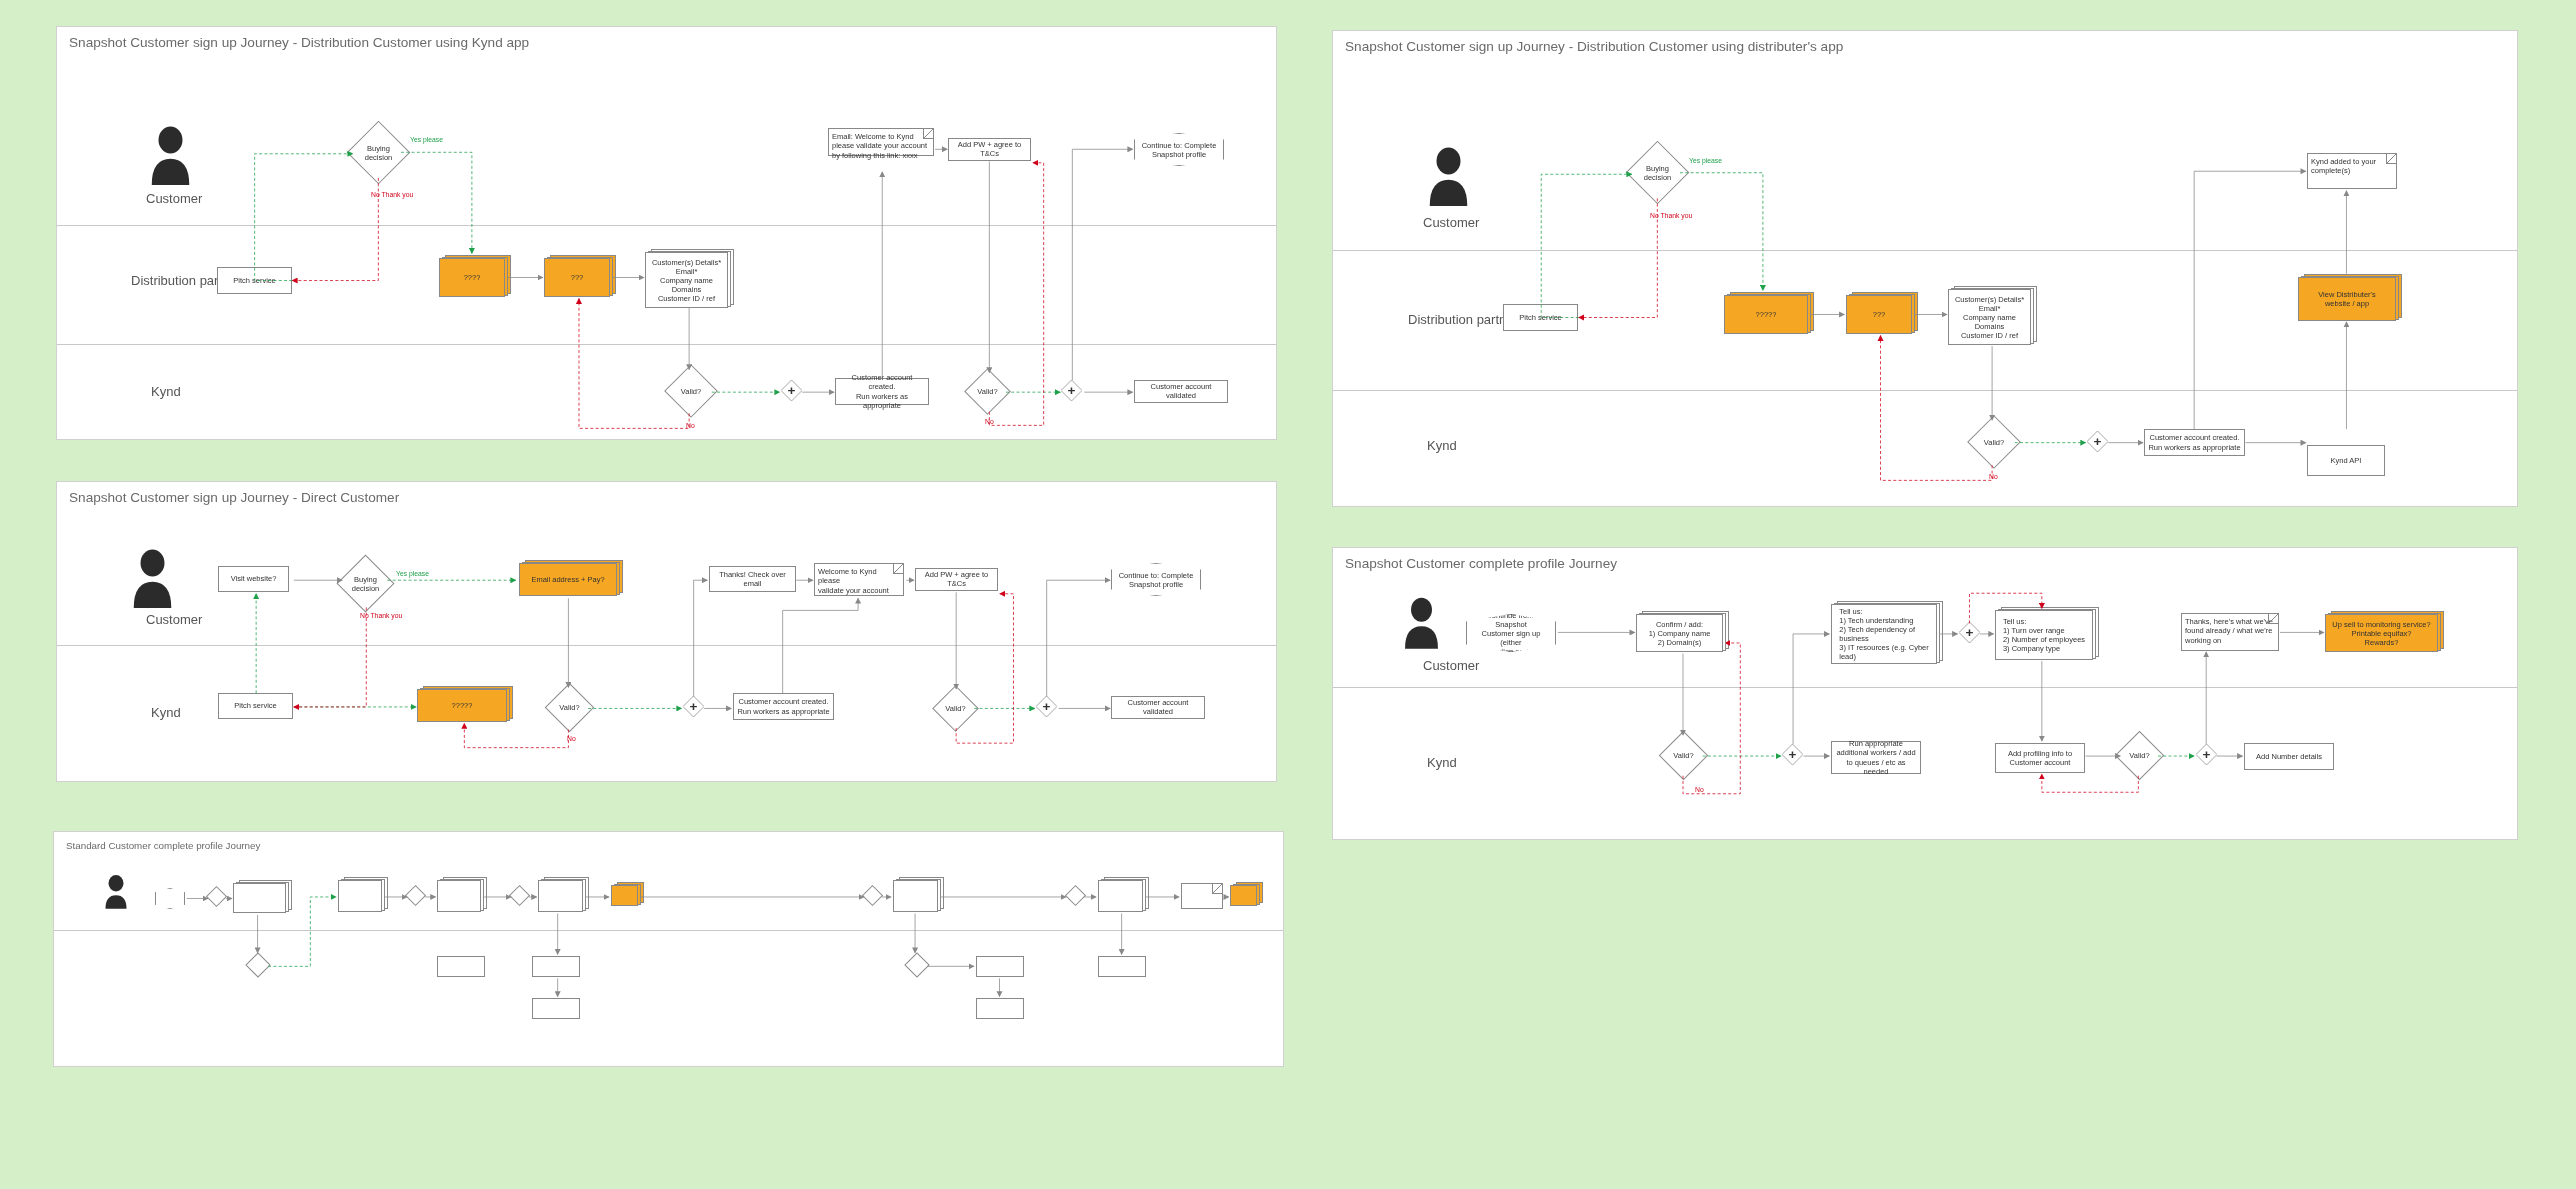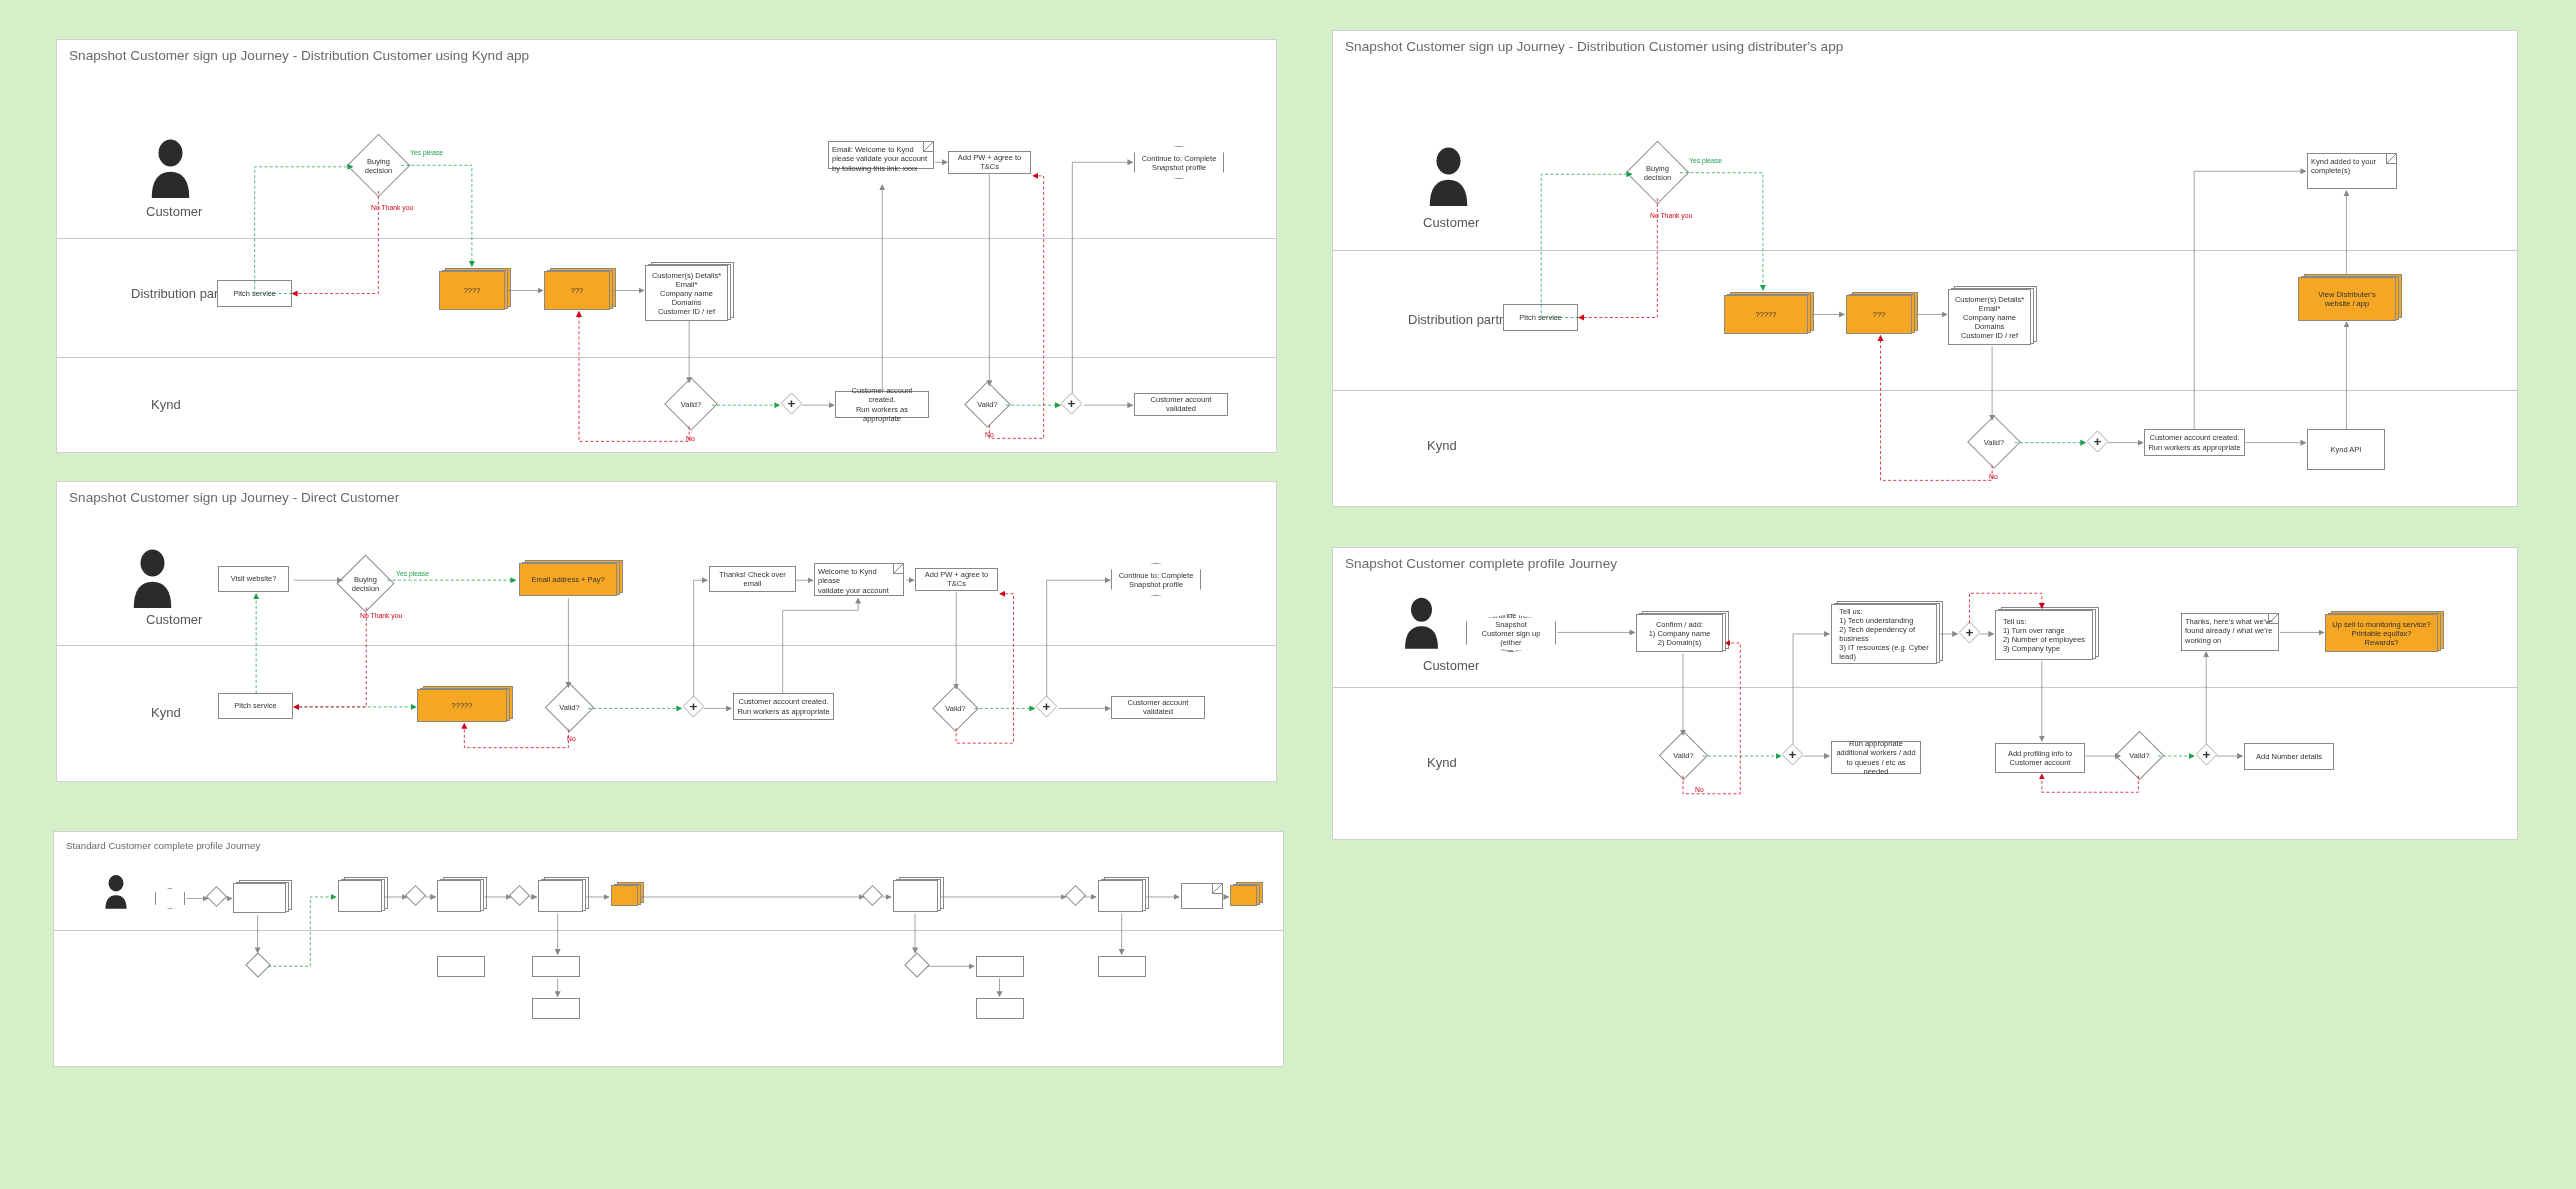--- a/index.html
+++ b/index.html
@@ -29,21 +29,21 @@
   .green{color:#1fa04a}
   .red{color:#d0021b}
   .avatar{position:absolute}
   .avatar svg{display:block}
 </style>
 </head>
 <body>
 
 <div class="canvas">
 
-<div class="panel" style="left:56px;top:39px;width:1219px;height:412px">
+<div class="panel" style="left:56px;top:26px;width:1219px;height:412px">
   <div class="title">Snapshot Customer sign up Journey - Distribution Customer using Kynd app</div>
   <div class="lane-sep" style="top:198px"></div>
   <div class="lane-sep" style="top:317px"></div>
   <div class="lane-lbl" style="left:89px;top:164px">Customer</div>
   <div class="lane-lbl" style="left:74px;top:246px">Distribution partner</div>
   <div class="lane-lbl" style="left:94px;top:357px">Kynd</div>
   <div class="avatar" style="left:87px;top:98px">
     <svg width="53" height="60" viewBox="0 0 70 80">
           <ellipse cx="35" cy="20" rx="16" ry="18" fill="#2b2b2b"></ellipse>
           <path d="M10 80 Q10 45 35 45 Q60 45 60 80 Z" fill="#2b2b2b"></path>
@@ -185,21 +185,21 @@
       </div>
   <div class="tiny red" style="position:absolute;left:656px;top:442px">No</div>
   <div class="gate" style="left:754px;top:400px">
         <svg viewBox="0 0 28 28">
           <polygon points="14,0 28,14 14,28 0,14" fill="#fff" stroke="#888"></polygon>
         </svg>
         <div class="plus">+</div>
       </div>
   <div class="node" style="left:811px;top:398px;width:101px;height:27px;white-space:pre-line">Customer account created.
 Run workers as appropriate</div>
-  <div class="node" style="left:974px;top:398px;width:78px;height:41px">Kynd API</div>
+  <div class="node" style="left:974px;top:414px;width:78px;height:31px">Kynd API</div>
 
   <div class="note" style="left:974px;top:122px;width:90px;height:36px;white-space:pre-line">Kynd added to your
 complete(s)</div>
   <div class="stack orange" style="left:965px;top:246px;width:98px;height:44px">
         <div class="a"></div>
         <div class="b"></div>
         <div class="c" style="white-space:pre-line">View Distributer's
 website / app</div>
       </div>
 

